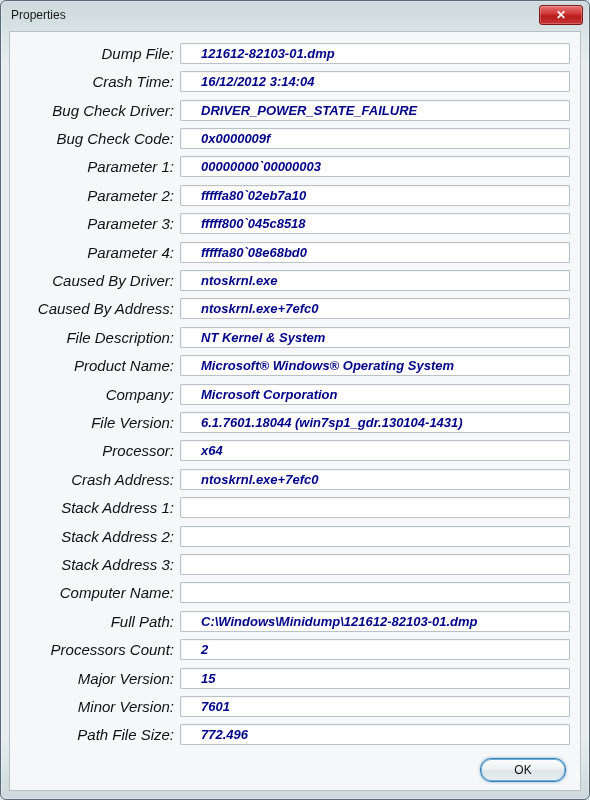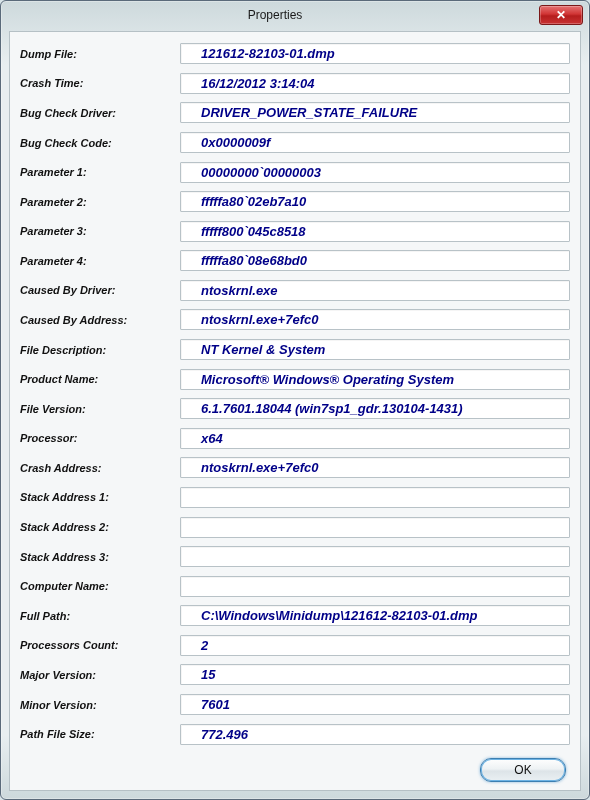--- a/index.html
+++ b/index.html
@@ -21,21 +21,20 @@
     display: flex;
     flex-direction: column;
     box-shadow: inset 0 0 0 1px rgba(255,255,255,0.3);
   }
   .titlebar {
     height: 28px;
     display: flex;
     align-items: center;
     padding: 0 6px 0 10px;
     position: relative;
-    text-align: center;
   }
   .titlebar .title {
     font-size: 12px;
     color: #1a1a1a;
     flex: 1;
   }
   .close-btn {
     width: 44px;
     height: 20px;
     background: linear-gradient(to bottom, #e57373 0%, #d13434 45%, #b51d1d 55%, #c83232 100%);
@@ -61,26 +60,27 @@
     gap: 6px;
     overflow: hidden;
   }
   .row {
     display: flex;
     align-items: center;
     height: 24px;
   }
   .label {
     width: 160px;
-    font-weight: bold;
+    font-weight: normal;
     font-style: italic;
     color: #111;
-    font-size: 11px;
+    font-size: 15px;
     padding-right: 6px;
     white-space: nowrap;
+    text-align: right;
   }
   .value {
     flex: 1;
     height: 21px;
     background: #fff;
     border: 1px solid #b8c2c7;
     border-radius: 1px;
     padding: 2px 20px;
     color: #000088;
     font-weight: bold;
@@ -165,20 +165,24 @@
     </div>
     <div class="row">
       <div class="label">File Description:</div>
       <div class="value">NT Kernel &amp; System</div>
     </div>
     <div class="row">
       <div class="label">Product Name:</div>
       <div class="value">Microsoft® Windows® Operating System</div>
     </div>
     <div class="row">
+      <div class="label">Company:</div>
+      <div class="value">Microsoft Corporation</div>
+    </div>
+    <div class="row">
       <div class="label">File Version:</div>
       <div class="value">6.1.7601.18044 (win7sp1_gdr.130104-1431)</div>
     </div>
     <div class="row">
       <div class="label">Processor:</div>
       <div class="value">x64</div>
     </div>
     <div class="row">
       <div class="label">Crash Address:</div>
       <div class="value">ntoskrnl.exe+7efc0</div>

